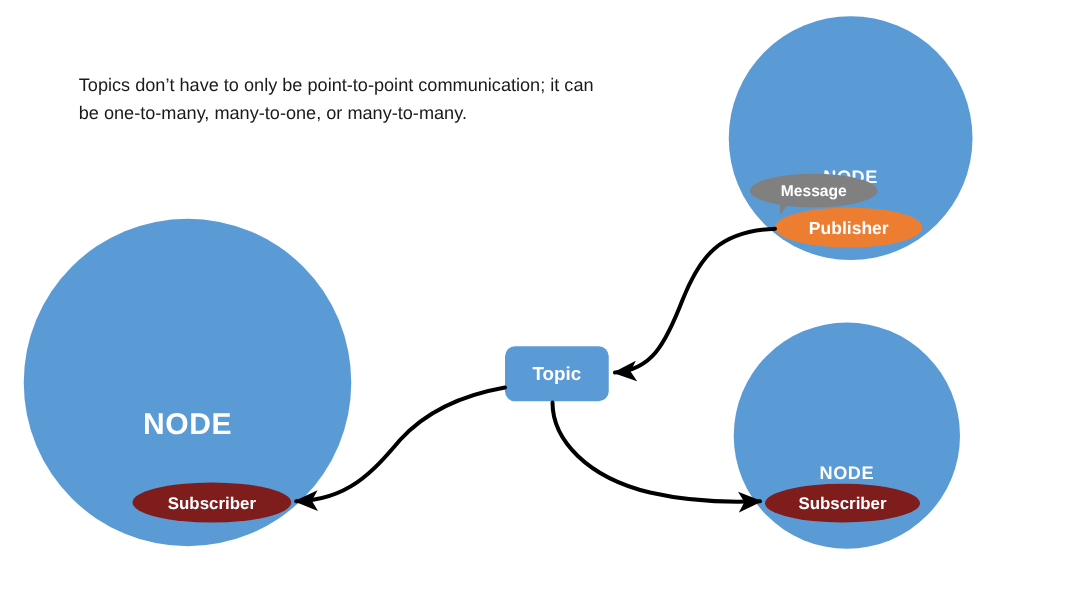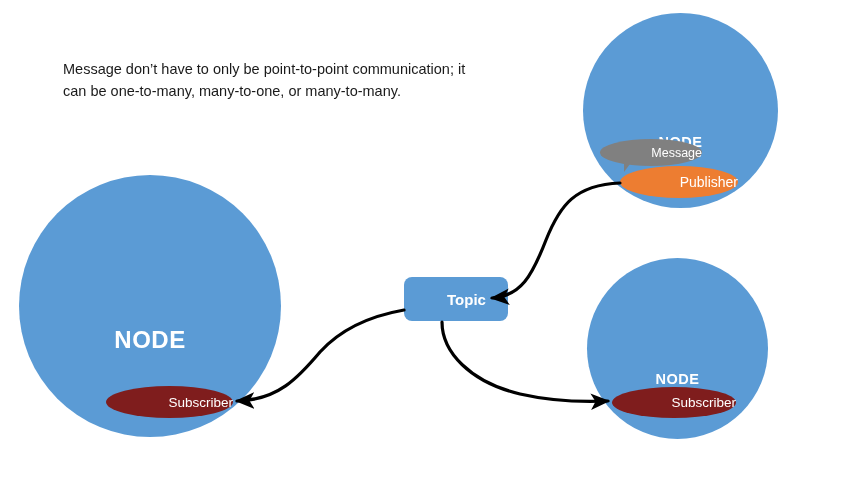--- a/index.html
+++ b/index.html
@@ -90,23 +90,23 @@
     width: 181px;
     font-size: 14.5px;
   }
 
   
   .pill {
     position: absolute;
     border-radius: 50%;
     display: flex;
     align-items: center;
-    justify-content: flex-end;
+    justify-content: center;
     color: #ffffff;
-    font-weight: normal;
+    font-weight: bold;
     font-family: "Liberation Sans", sans-serif;
   }
   .pill-subscriber { background: #7f1d1d; }
   .pill-publisher  { background: #ED7D31; }
   .pill-message    { background: #808080; }
 
   #sub-left {
     left: 106px;
     top: 386px;
     width: 127px;
@@ -157,38 +157,37 @@
     height: 44px;
     background: #5B9BD5;
     border-radius: 8px;
     display: flex;
     align-items: center;
     justify-content: center;
     color: #ffffff;
     font-weight: bold;
     font-size: 15px;
     font-family: "Liberation Sans", sans-serif;
-    padding-left: 21px;
   }
 
   #connectors {
     position: absolute;
     left: 0;
     top: 0;
     width: 854px;
     height: 480px;
     pointer-events: none;
   }
 </style>
 </head>
 <body>
 
 <div id="canvas">
 
-  <div class="caption">Message don’t have to only be point-to-point communication; it can be one-to-many, many-to-one, or many-to-many.</div>
+  <div class="caption">Topics don’t have to only be point-to-point communication; it can be one-to-many, many-to-one, or many-to-many.</div>
 
   <div class="node-circle" id="node-left"></div>
   <div class="node-label" id="node-left-label">NODE</div>
   <div class="pill pill-subscriber" id="sub-left">
     <span>Subscriber</span>
   </div>
 
   <div class="node-circle" id="node-top-right"></div>
   <div class="node-label" id="node-top-right-label">NODE</div>
   <div id="message-tail"></div>

